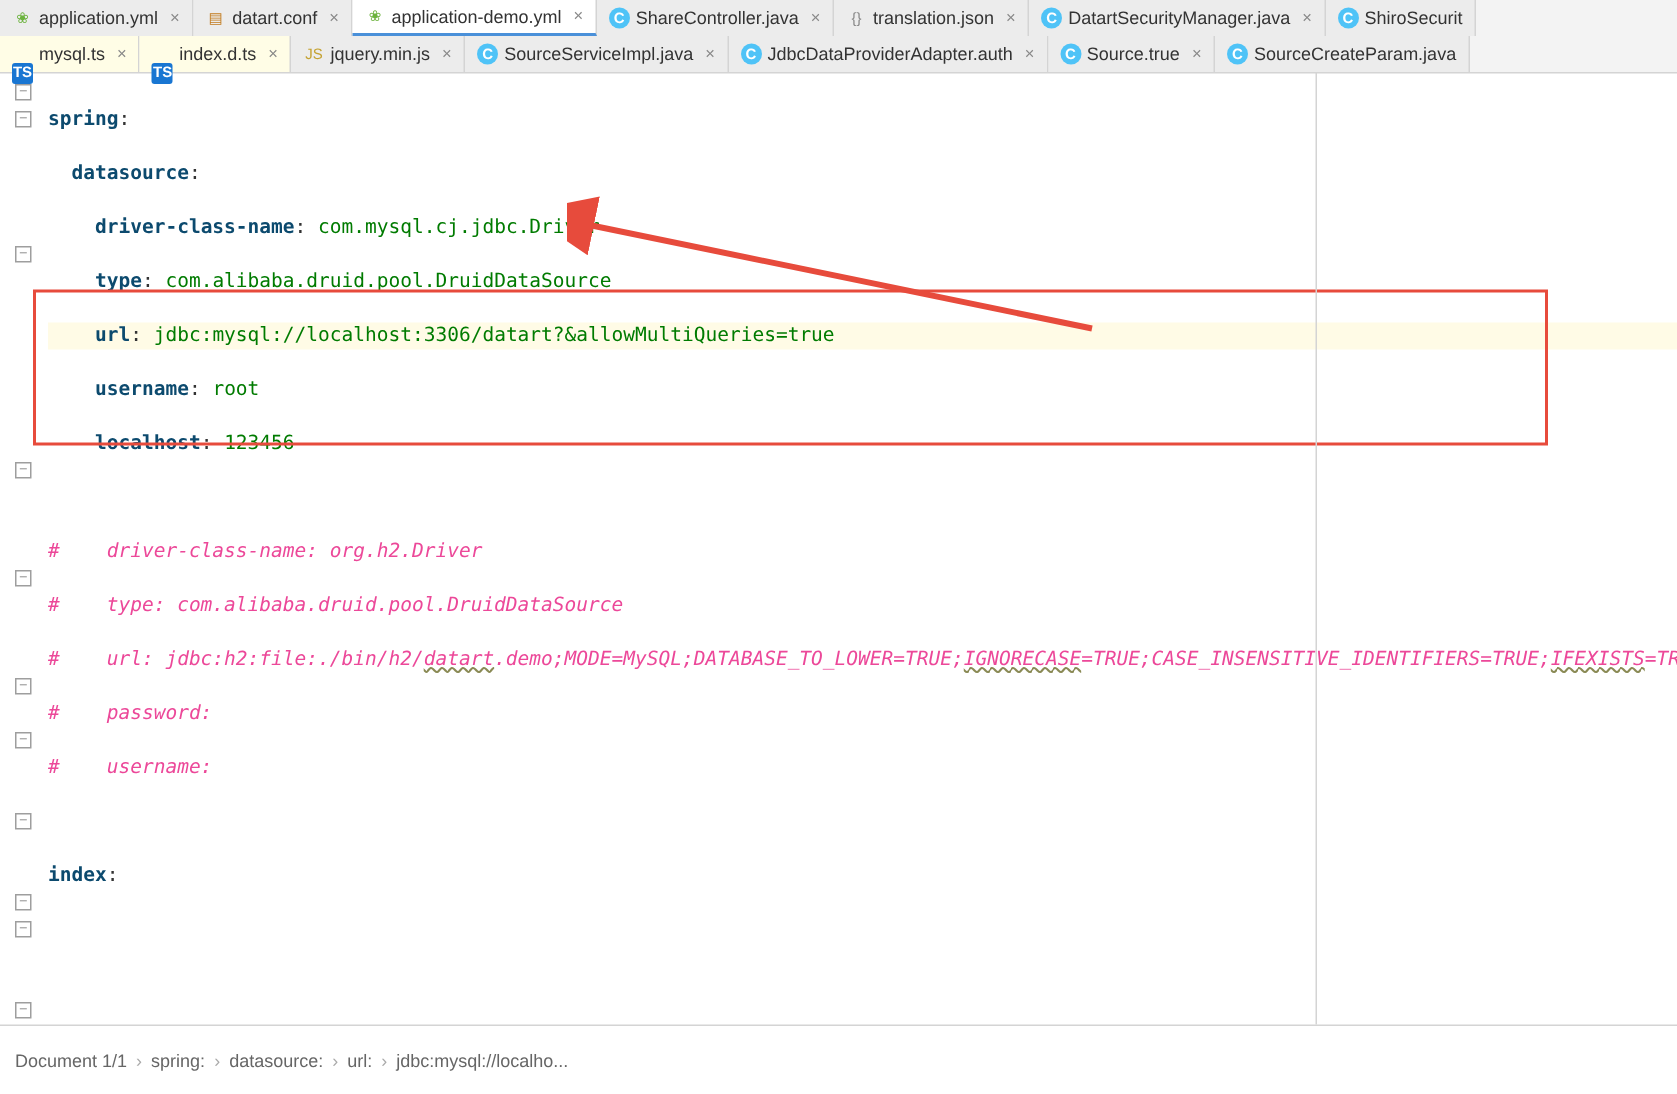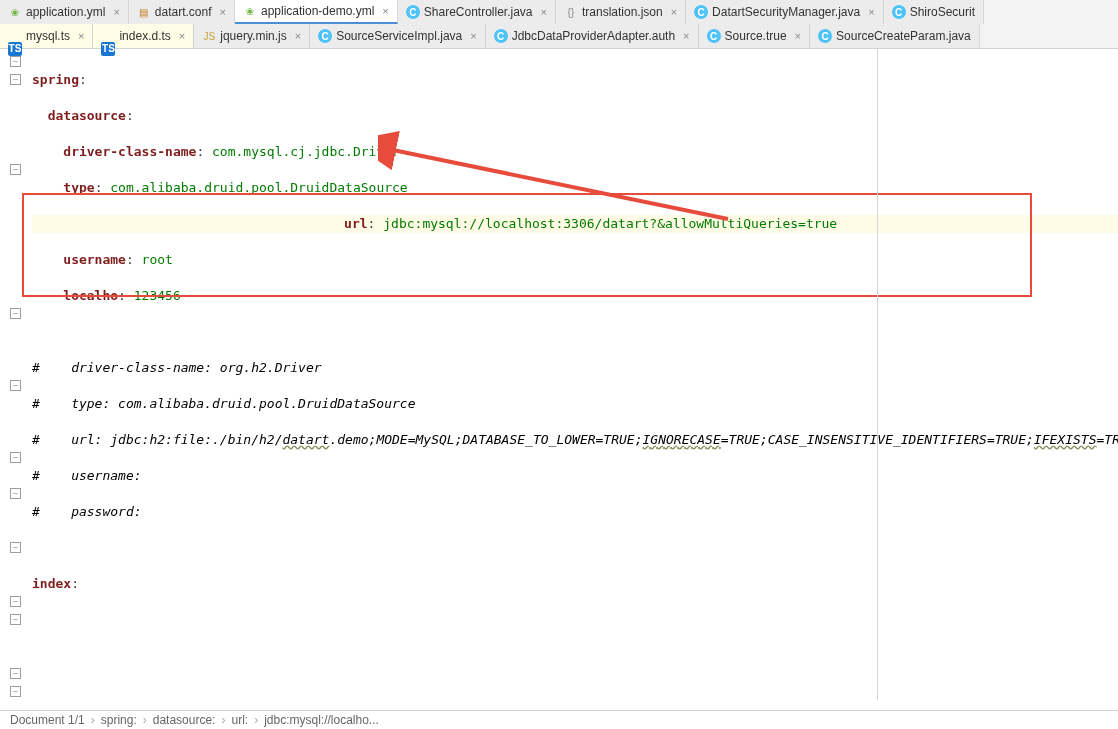--- a/index.html
+++ b/index.html
@@ -15,28 +15,28 @@
   .icon-xml { color: #c27b1e; }
   .icon-ts { background: #1976d2; color: #fff; font-size: 8px; font-weight: bold; border-radius: 2px; padding: 1px 2px; line-height: 1; margin-top: 26px; }
   .icon-java { background: #4fc3f7; color: #fff; border-radius: 50%; width: 12px; height: 12px; font-size: 8px; font-weight: bold; display: inline-flex; align-items: center; justify-content: center; }
   .icon-js { color: #c5a334; font-size: 9px; }
   .icon-json { color: #888; }
   .editor { position: relative; font-family: Consolas, Menlo, monospace; font-size: 13px; line-height: 18px; padding: 4px 0 0 0; height: 652px; overflow: hidden; }
   .gutter { position: absolute; left: 0; top: 4px; width: 28px; }
   .fold { position: absolute; left: 10px; width: 11px; height: 11px; border: 1px solid #9e9e9e; color: #9e9e9e; font-size: 9px; line-height: 9px; text-align: center; background: #fff; cursor: pointer; }
   .code { padding-left: 32px; white-space: pre; }
   .line { height: 18px; }
-  .hl-line { background: #fffbe6; text-align: center; }
-  .k { color: #7f1d1d; font-weight: bold; }
+  .hl-line { background: #fffbe6; }
+  .k { color: #0c4a6e; font-weight: bold; }
   .v { color: #007b00; }
-  .c { color: #000000; font-style: italic; }
+  .c { color: #ec4899; font-style: italic; }
   .red-box { position: absolute; border: 2px solid #e74b3c; pointer-events: none; }
   .arrow { position: absolute; pointer-events: none; }
   .divider-right { position: absolute; right: 240px; top: 48px; bottom: 29px; width: 1px; background: #d4d4d4; }
-  .breadcrumb { position: absolute; bottom: 0; left: 0; right: 0; height: 19px; border-top: 1px solid #d4d4d4; display: flex; align-items: center; padding: 0 10px; gap: 6px; color: #666; background: #fff; font-size: 12px; }
+  .breadcrumb { position: absolute; bottom: 0; left: 0; right: 0; height: 46px; border-top: 1px solid #d4d4d4; display: flex; align-items: center; padding: 0 10px; gap: 6px; color: #666; background: #fff; font-size: 12px; }
   .breadcrumb .chev { color: #aaa; }
 </style>
 </head>
 <body>
 
 <div class="tab-rows">
   <div class="tab-row" id="tabrow1">
       <div class="tab">
         <span class="icon icon-spring">❀</span>
         <span>application.yml</span>
@@ -125,27 +125,27 @@
     <div class="fold" style="top:615px">−</div>
     <div class="fold" style="top:633px">−</div>
   </div>
   <div class="code">
 <div class="line"><span class="k">spring</span><span>:</span></div>
 <div class="line">  <span class="k">datasource</span><span>:</span></div>
 <div class="line">    <span class="k">driver-class-name</span><span>: </span><span class="v">com.mysql.cj.jdbc.Driver</span></div>
 <div class="line">    <span class="k">type</span><span>: </span><span class="v">com.alibaba.druid.pool.DruidDataSource</span></div>
 <div class="line hl-line">    <span class="k">url</span><span>: </span><span class="v">jdbc:mysql://localhost:3306/datart?&amp;allowMultiQueries=true</span></div>
 <div class="line">    <span class="k">username</span><span>: </span><span class="v">root</span></div>
-<div class="line">    <span class="k">localho</span><span>: </span><span class="v">123456</span></div>
+<div class="line">    <span class="k">localhost</span><span>: </span><span class="v">123456</span></div>
 <div class="line"></div>
 <div class="line"><span class="c">#    driver-class-name: org.h2.Driver</span></div>
 <div class="line"><span class="c">#    type: com.alibaba.druid.pool.DruidDataSource</span></div>
 <div class="line"><span class="c"><span>#    url: jdbc:h2:file:./bin/h2/</span><span style="text-decoration:underline wavy #8a8a55">datart</span><span>.demo;MODE=MySQL;DATABASE_TO_LOWER=TRUE;</span><span style="text-decoration:underline wavy #8a8a55">IGNORECASE</span><span>=TRUE;CASE_INSENSITIVE_IDENTIFIERS=TRUE;</span><span style="text-decoration:underline wavy #8a8a55">IFEXISTS</span><span>=TRUE</span></span></div>
+<div class="line"><span class="c">#    password:</span></div>
 <div class="line"><span class="c">#    username:</span></div>
-<div class="line"><span class="c">#    password:</span></div>
 <div class="line"></div>
 <div class="line"><span class="k">index</span><span>:</span></div>
 <div class="line"></div>
 
 
 
 
 
 
 

